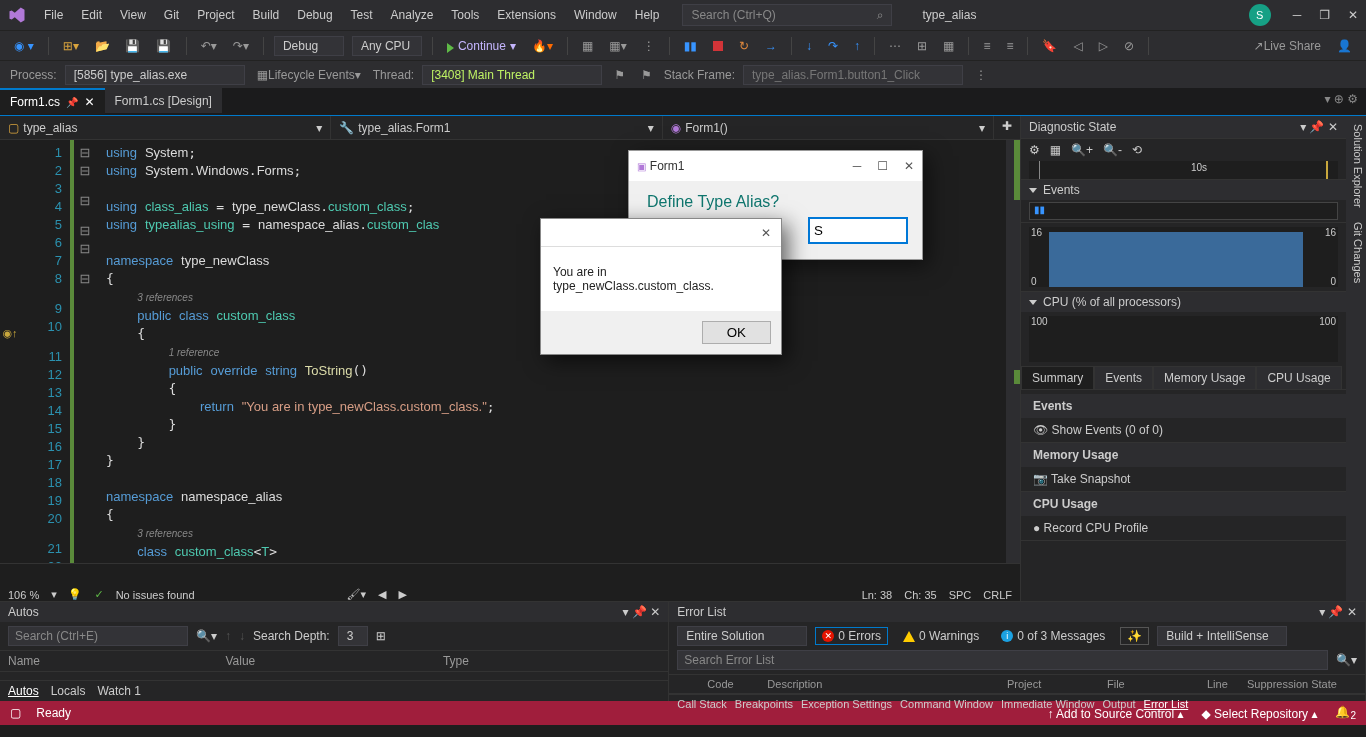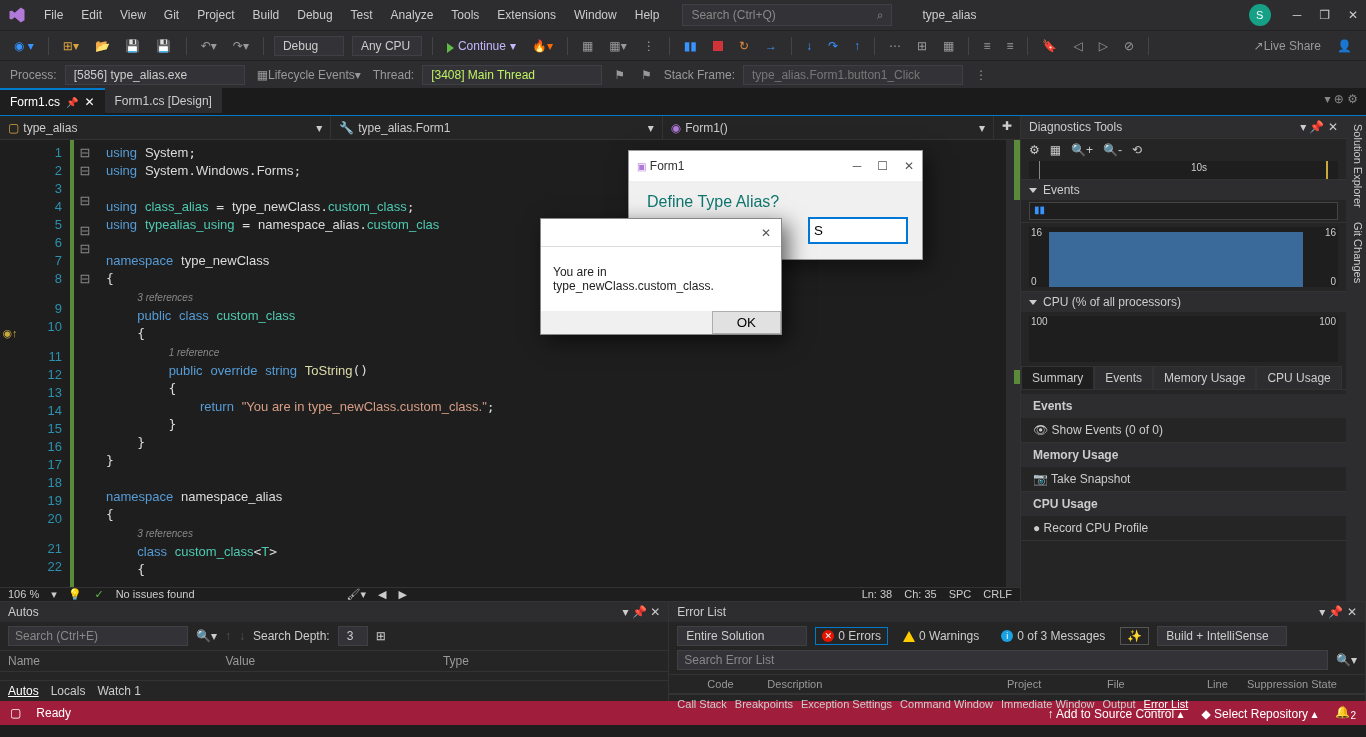--- a/index.html
+++ b/index.html
@@ -29,21 +29,21 @@
 .nav-dropdowns { height:24px; background:#252526; display:flex; border-bottom:1px solid #333;}
 .nav-dd { flex:1; padding:3px 8px; border-right:1px solid #333; display:flex; align-items:center; gap:4px; color:#ccc;}
 .code-body { flex:1; display:flex; overflow:hidden; position:relative;}
 .gutter { width:50px; background:#1e1e1e; text-align:right; padding:4px 8px 0 0; color:#2b91af; font-family:Consolas,monospace; font-size:13px; line-height:18px;}
 .margin { width:30px; background:#1e1e1e; padding-top:4px; font-family:Consolas,monospace;font-size:13px;line-height:18px; position:relative;}
 .fold { color:#888; text-align:center;}
 .bar-green { position:absolute; left:0; top:0; width:4px; background:#5a8a3a;}
 .code { flex:1; font-family:Consolas,monospace; font-size:13px; line-height:18px; padding:4px 0 0 6px; white-space:pre; color:#dcdcdc;}
 .kw{color:#569cd6;} .cls{color:#4ec9b0;} .str{color:#d69d85;} .mtd{color:#dcdcaa;} .ns{color:#dcdcdc;}
 .codelens{color:#888;font-size:10px;font-style:italic;}
-.statusstrip{height:14px;background:#1e1e1e;border-top:1px solid #333;display:flex;align-items:flex-start;padding:0 8px;gap:12px;color:#ccc;font-size:11px;}
+.statusstrip{height:38px;background:#1e1e1e;border-top:1px solid #333;display:flex;align-items:flex-end;padding:0 8px;gap:12px;color:#ccc;font-size:11px;}
 .right-panels{width:326px;background:#252526;display:flex;flex-direction:column;border-left:1px solid #333;}
 .panel-header{background:#2d2d30;padding:4px 8px;display:flex;align-items:center;justify-content:space-between;border-bottom:1px solid #333;}
 .diag-tools{padding:4px 8px;display:flex;gap:10px;}
 .diag-section{border-top:1px solid #333;}
 .diag-title{padding:3px 8px;background:#2d2d30;display:flex;align-items:center;gap:6px;}
 .tri{width:0;height:0;border-top:5px solid #ccc;border-left:4px solid transparent;border-right:4px solid transparent;}
 .graph{height:60px;background:#1e1e1e;position:relative;margin:4px 8px;}
 .mem-fill{position:absolute;left:20px;top:5px;right:35px;bottom:0;background:#3a6a9a;}
 .diag-tabs{display:flex;border-bottom:1px solid #333;}
 .diag-tab{padding:4px 10px;border:1px solid #333;border-bottom:none;background:#2d2d30;}
@@ -62,21 +62,21 @@
 .bp-tab.active{text-decoration:underline;color:#fff;}
 .statusbar{height:24px;background:#a01e3c;display:flex;align-items:center;padding:0 10px;color:#fff;gap:15px;}
 .sb-right{margin-left:auto;display:flex;gap:18px;align-items:flex-end;}
 .form-window{position:absolute;left:628px;top:150px;width:295px;height:110px;background:#f0f0f0;border:1px solid #999;box-shadow:6px 6px 20px rgba(0,0,0,0.5);z-index:90;}
 .form-title{height:30px;background:#fff;display:flex;align-items:center;padding:0 8px;color:#333;justify-content:space-between;}
 .form-body{padding:12px 18px;color:#222;}
 .form-input{border:2px solid #0078d7;padding:4px;background:#fff;margin-top:6px;width:100px;float:right;margin-right:-4px;}
 .msgbox{position:absolute;left:540px;top:218px;width:242px;background:#fff;border:1px solid #888;box-shadow:6px 6px 20px rgba(0,0,0,0.6);z-index:95;}
 .msg-title{height:28px;display:flex;justify-content:flex-end;align-items:center;padding:0 10px;border-bottom:1px solid #ddd;}
 .msg-body{padding:18px 12px;color:#222;font-size:12px;}
-.msg-footer{background:#f0f0f0;text-align:right;}
+.msg-footer{background:#f0f0f0;padding:10px;text-align:right;}
 .msg-btn{background:#e1e1e1;border:1px solid #adadad;padding:3px 24px;}
 .red-sq{width:10px;height:10px;background:#d13438;display:inline-block;}
 .blue-arr{color:#3794ff;}
 .errbadge{display:inline-flex;align-items:center;gap:4px;border:1px solid transparent;padding:1px 6px;}
 .errbadge.sel{border:1px solid #007acc;}
 .circ-r{width:12px;height:12px;border-radius:50%;background:#e51400;display:inline-flex;align-items:center;justify-content:center;color:#fff;font-size:9px;}
 .circ-y{width:0;height:0;border-left:6px solid transparent;border-right:6px solid transparent;border-bottom:11px solid #ffcc00;display:inline-block;}
 .circ-b{width:12px;height:12px;border-radius:50%;background:#1ba1e2;display:inline-flex;align-items:center;justify-content:center;color:#fff;font-size:9px;}
 .hot{color:#ff6a00;}
 </style>
@@ -309,21 +309,21 @@
       <span>▶</span>
       <span style="margin-left:auto">Ln: 38</span>
       <span>Ch: 35</span>
       <span>SPC</span>
       <span>CRLF</span>
     </div>
   </div>
 
   <div class="right-panels">
     <div class="panel-header">
-        <span>Diagnostics Tools</span>
+        <span>Diagnostic State</span>
         <span><span>▾</span> <span>📌</span> <span>✕</span></span>
       </div>
     <div class="diag-tools">
       <span>⚙</span>
       <span>▦</span>
       <span>🔍+</span>
       <span>🔍-</span>
       <span>⟲</span>
     </div>
     <div style="height:18px;position:relative;margin:0 8px;background:#1e1e1e">

